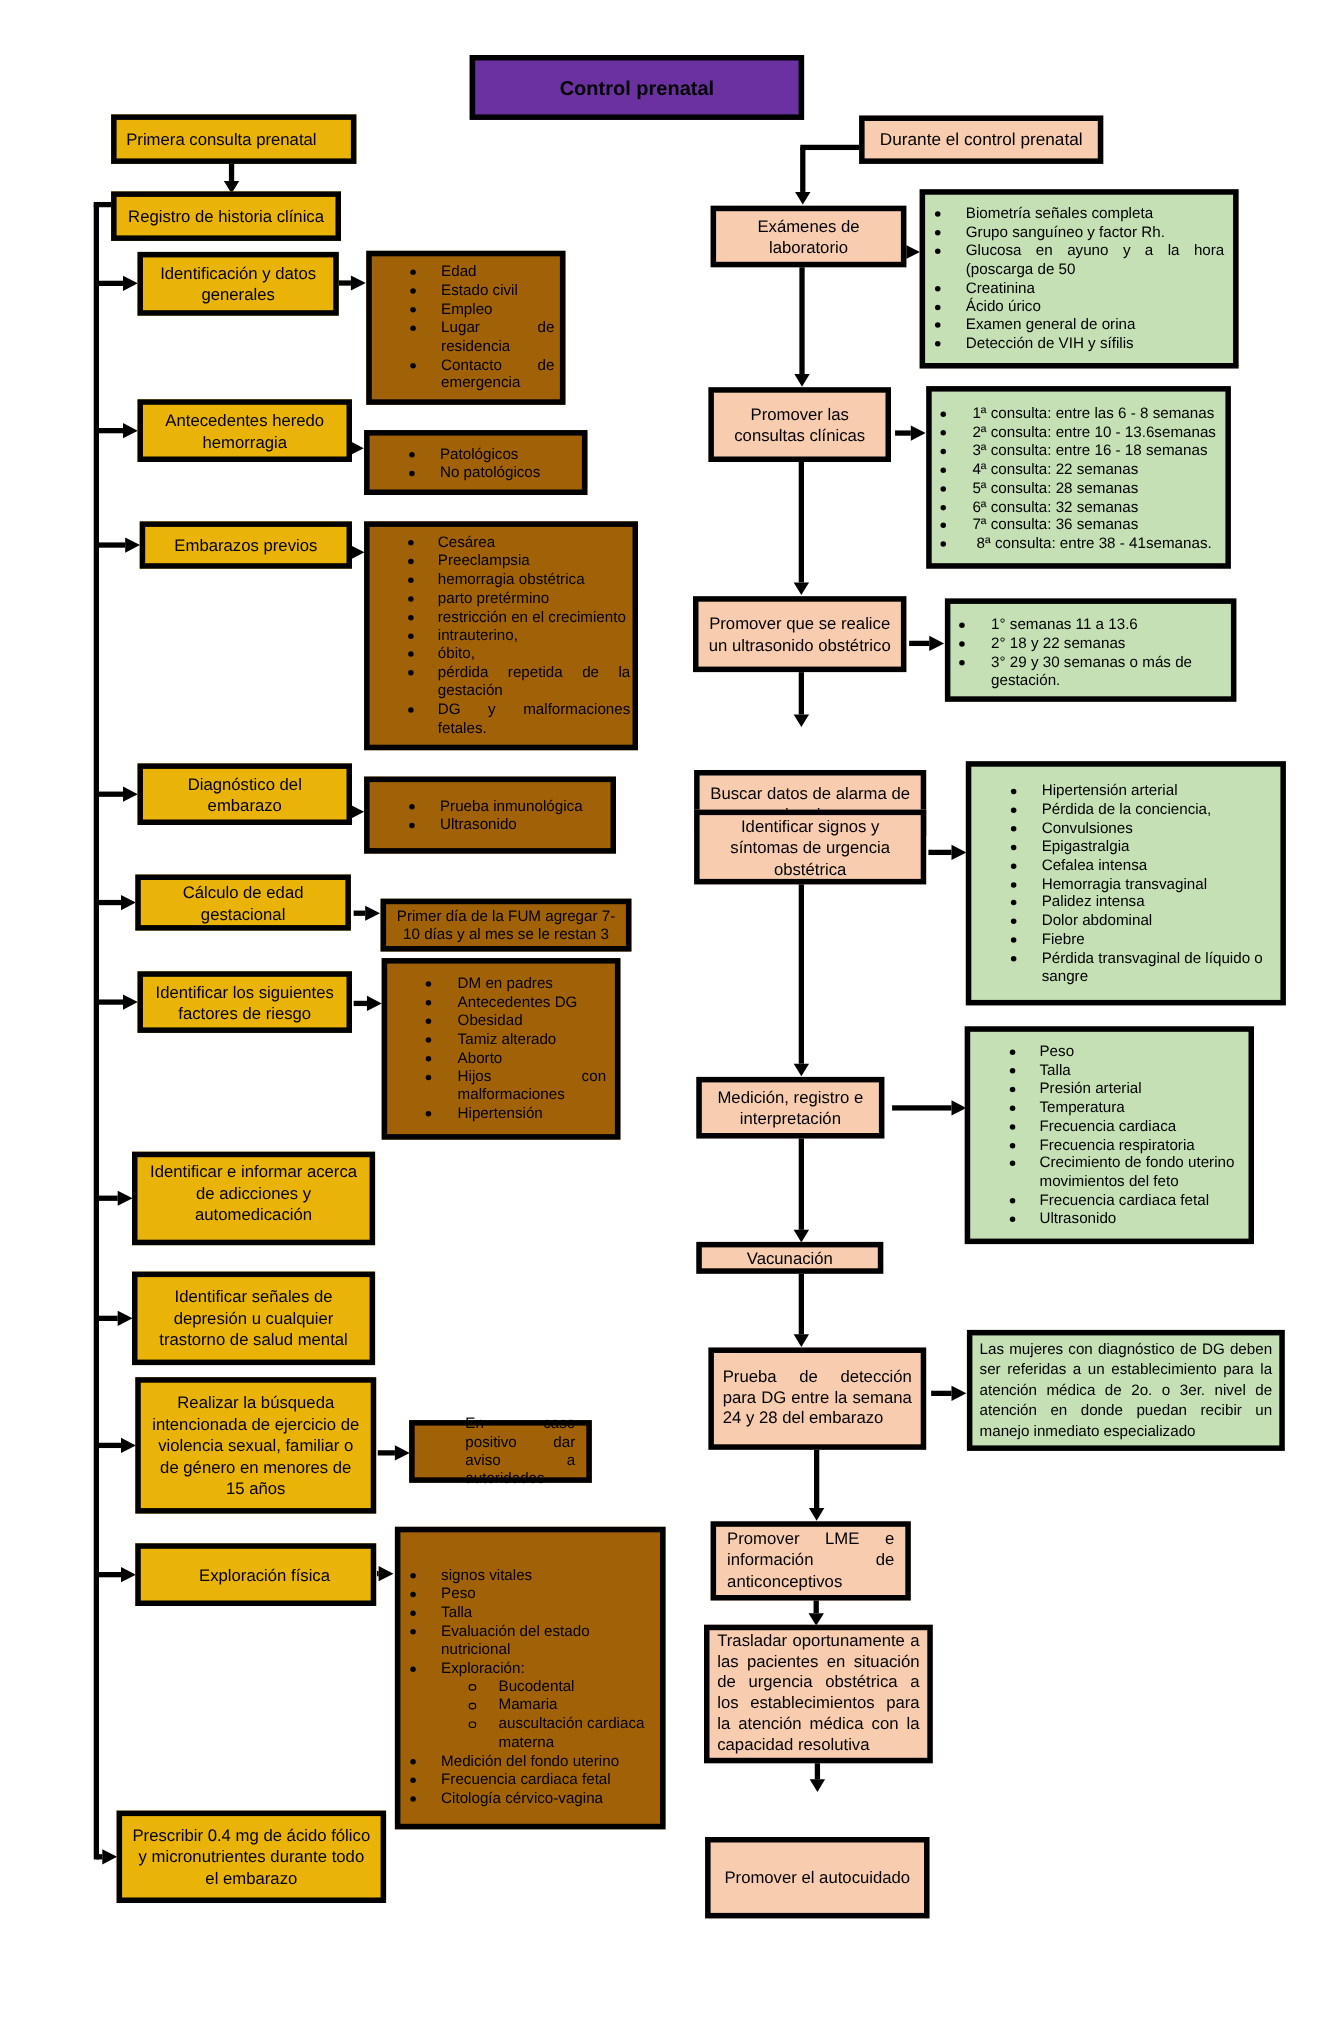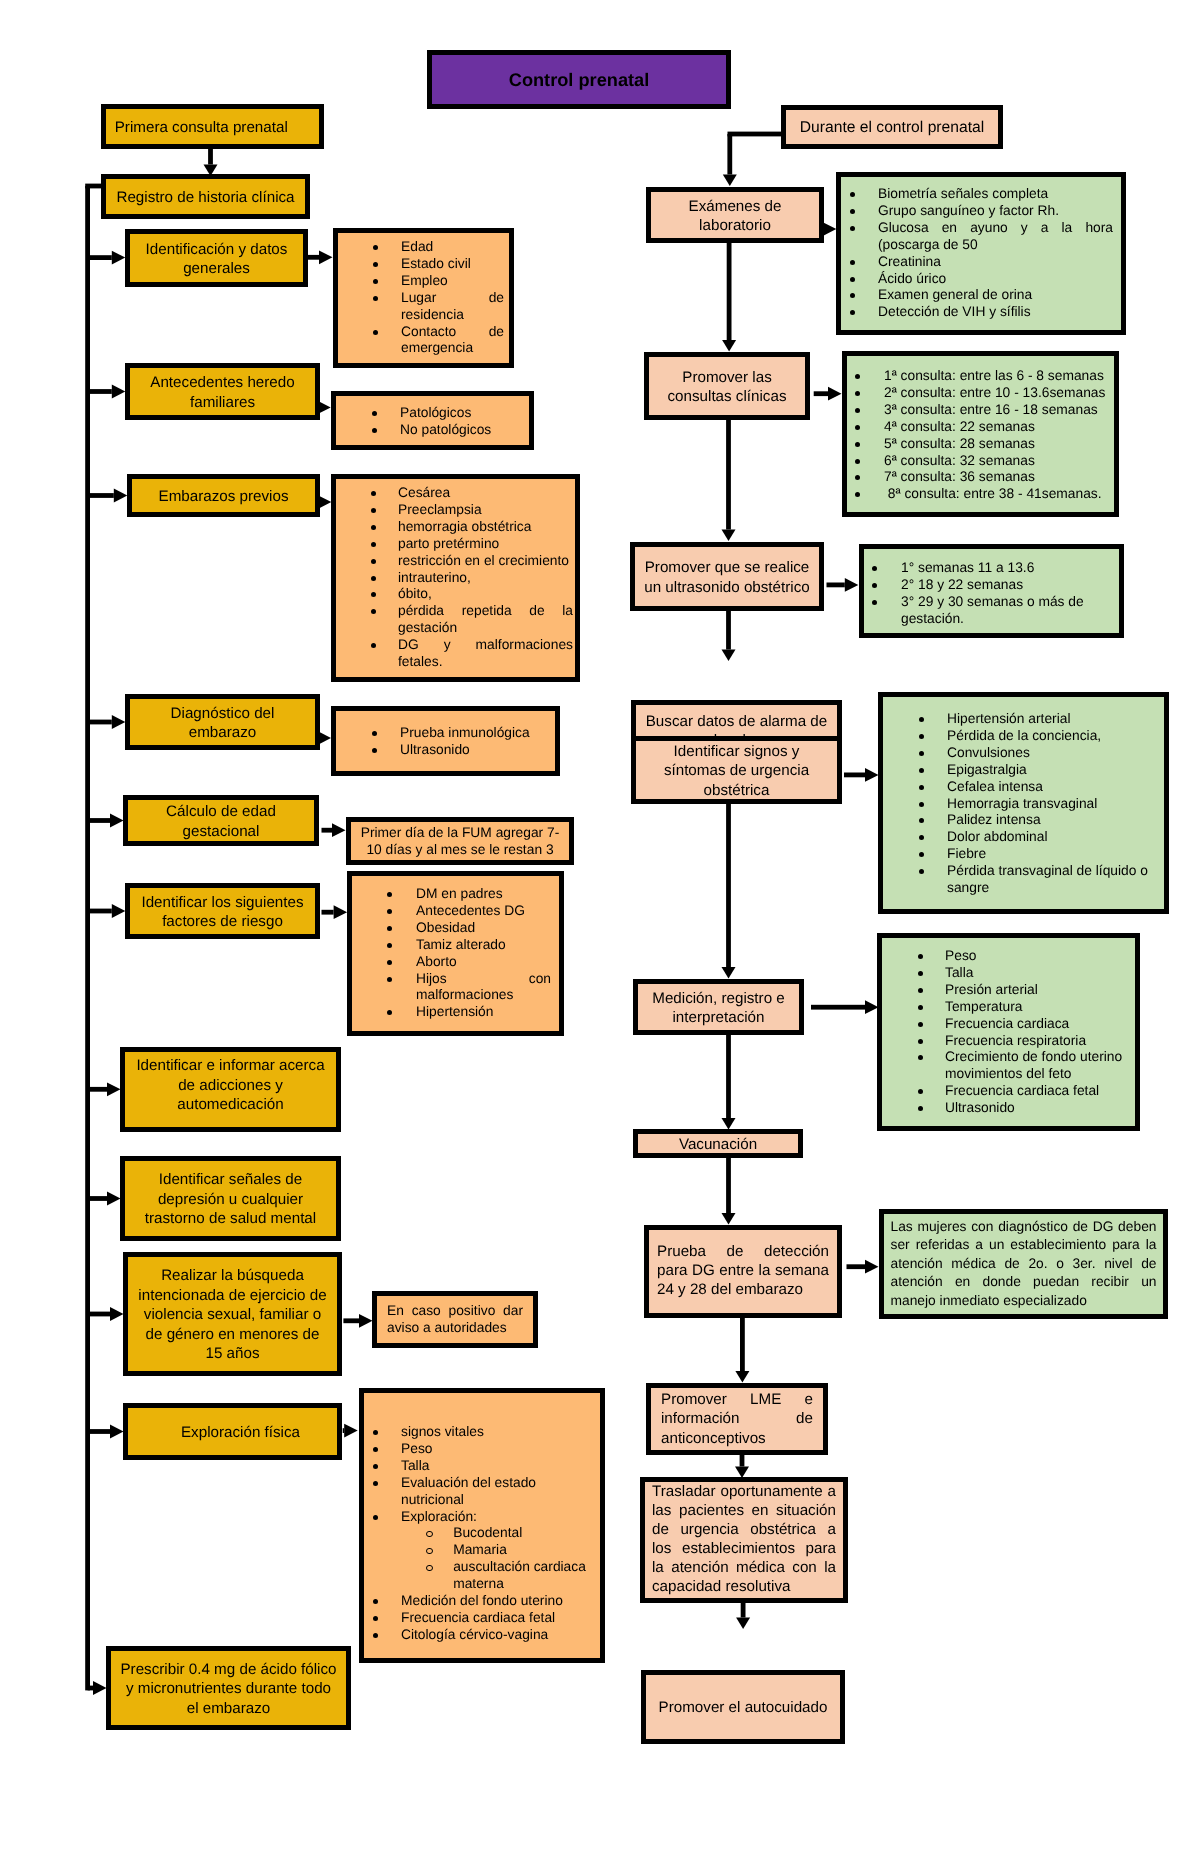--- a/index.html
+++ b/index.html
@@ -6,21 +6,21 @@
   html,body{margin:0;padding:0;background:#ffffff;}
   body{width:1200px;height:1855px;position:relative;overflow:hidden;
        font-family:"Liberation Sans",sans-serif;color:#000;
        -webkit-font-smoothing:antialiased;-moz-osx-font-smoothing:grayscale;text-rendering:geometricPrecision;}
   #diagram{position:absolute;left:0;top:0;width:1200px;height:1855px;}
   svg#edges{position:absolute;left:0;top:0;width:1200px;height:1855px;}
   .node{position:absolute;box-sizing:border-box;border:5px solid #000;overflow:visible;
         display:flex;flex-direction:column;justify-content:center;}
   .node.top{justify-content:flex-start;}
   .pink{background:#eab308;}
-  .blue{background:#fdba74;}
+  .blue{background:#a16207;}
   .orange{background:#F8CCAF;}
   .green{background:#C5E0B4;}
   .purple{background:#6C31A0;}
   .lbl{text-align:center;font-size:15.2px;line-height:19.4px;position:relative;top:1px;}
   .jall{text-align:justify;text-align-last:justify;}
   .ttl{font-weight:bold;font-size:18.2px;}
   .blist{margin:0;padding:0;list-style:none;font-size:13.8px;line-height:16.9px;}
   .blist{text-align:justify;text-align-last:left;}
   .blist li{position:relative;padding-left:0;text-align:inherit;text-align-last:inherit;}
   .bul{position:absolute;width:5px;height:5px;border-radius:50%;background:#000;font-size:0;line-height:0;}
@@ -195,21 +195,21 @@
   <div class="node blue top" style="left:333px;top:228px;width:181px;height:140px;">
       <ul class="blist" style="padding-left:63px;padding-right:5px;line-height:16.9px;font-size:13.8px;padding-top:6px;">
         <li><span class="bul " style="left:-28.5px;top:6.0px;"></span><span>Edad</span></li>
         <li><span class="bul " style="left:-28.5px;top:6.0px;"></span><span>Estado civil</span></li>
         <li><span class="bul " style="left:-28.5px;top:6.0px;"></span><span>Empleo</span></li>
         <li><span class="bul " style="left:-28.5px;top:6.0px;"></span><span>Lugar de residencia</span></li>
         <li><span class="bul " style="left:-28.5px;top:6.0px;"></span><span>Contacto de emergencia</span></li>
       </ul>
     </div>
   <div class="node pink" style="left:125px;top:363px;width:195px;height:57px;">
-      <div class="lbl" style="padding:0 6px;">Antecedentes heredo familiares</div>
+      <div class="lbl" style="padding:0 6px;">Antecedentes heredo hemorragia</div>
     </div>
   <div class="node blue top" style="left:331px;top:391px;width:203px;height:59px;">
       <ul class="blist" style="padding-left:64px;padding-right:8px;line-height:16.9px;font-size:13.8px;padding-top:9px;">
         <li><span class="bul " style="left:-28.5px;top:6.0px;"></span><span>Patológicos</span></li>
         <li><span class="bul " style="left:-28.5px;top:6.0px;"></span><span>No patológicos</span></li>
       </ul>
     </div>
   <div class="node pink" style="left:127px;top:474px;width:193px;height:43px;">
       <div class="lbl" style="padding:0 6px;">Embarazos previos</div>
     </div>
@@ -258,21 +258,21 @@
   <div class="node pink" style="left:120px;top:1047px;width:221px;height:85px;">
       <div class="lbl" style="padding:0 6px;margin-top:-10px;">Identificar e informar acerca de adicciones y automedicación</div>
     </div>
   <div class="node pink" style="left:120px;top:1156px;width:221px;height:85px;">
       <div class="lbl" style="padding:0 6px;">Identificar señales de depresión u cualquier trastorno de salud mental</div>
     </div>
   <div class="node pink" style="left:123px;top:1252px;width:219px;height:124px;">
       <div class="lbl" style="padding:0 9px;">Realizar la búsqueda intencionada de ejercicio de violencia sexual, familiar o de género en menores de 15 años</div>
     </div>
   <div class="node blue" style="left:372px;top:1291px;width:166px;height:57px;">
-      <div class="ptext" style="padding:0 10px;">En caso positivo dar aviso a autoridades</div>
+      <div class="ptext" style="padding:0 10px;margin-left:36px;">En caso positivo dar aviso a autoridades</div>
     </div>
   <div class="node pink" style="left:123px;top:1403px;width:219px;height:57px;padding-left:16px;">
       <div class="lbl" style="padding:0 6px;">Exploración física</div>
     </div>
   <div class="node blue top" style="left:359px;top:1388px;width:246px;height:275px;">
       <ul class="blist" style="padding-left:37px;padding-right:25px;line-height:16.9px;font-size:13.8px;text-align:left;text-align-last:left;padding-top:31px;">
         <li><span class="bul " style="left:-28.5px;top:6.0px;"></span><span>signos vitales</span></li>
         <li><span class="bul " style="left:-28.5px;top:6.0px;"></span><span>Peso</span></li>
         <li><span class="bul " style="left:-28.5px;top:6.0px;"></span><span>Talla</span></li>
         <li><span class="bul " style="left:-28.5px;top:6.0px;"></span><span>Evaluación del estado nutricional</span></li>

